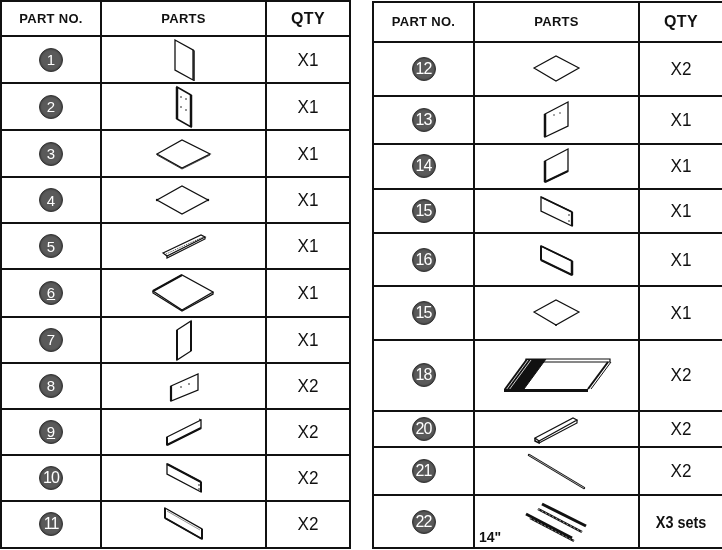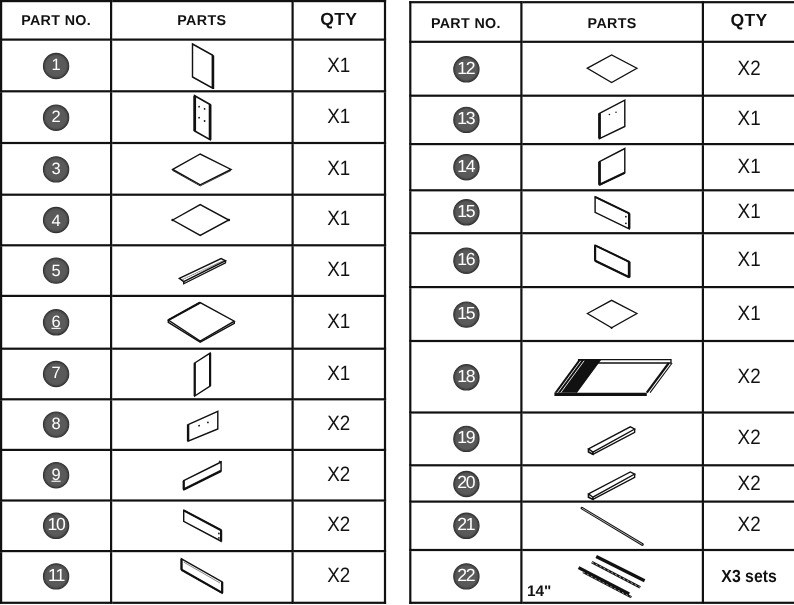--- a/index.html
+++ b/index.html
@@ -279,31 +279,20 @@
             <path d="M7 34 L29 4" stroke="#fff" stroke-width="0.8"></path>
             <path d="M22 33 L86 33 L86 36 L2 36 L2 33 Z" fill="#111"></path>
             <path d="M86 33 L106 6" stroke="#111" stroke-width="2"></path>
             <path d="M89 33 L109 6" stroke="#111" stroke-width="1"></path>
             <path d="M44 3 L22 33" stroke="#111" stroke-width="1"></path>
           </svg>
         </td>
     <td class="qty"><span>X2</span></td>
   </tr>
 
-  <tr style="height:46px">
-    <td><span class="badge two">19</span></td>
-    <td class="pic">
-          <svg width="52" height="30" viewBox="0 0 52 30">
-            <path d="M4 24 L42 4 L46 6 L8 27 Z" fill="none" stroke="#111" stroke-width="1.2"></path>
-            <path d="M4 24 L4 27 L8 29 L8 27" fill="none" stroke="#111" stroke-width="1.5"></path>
-            <path d="M8 29 L46 9 L46 6" fill="none" stroke="#111" stroke-width="1.2"></path>
-          </svg>
-        </td>
-    <td class="qty"><span>X2</span></td>
-  </tr>
 
   <tr style="height:28px">
     <td><span class="badge two">20</span></td>
     <td class="pic">
           <svg width="52" height="30" viewBox="0 0 52 30">
             <path d="M4 24 L42 4 L46 6 L8 27 Z" fill="none" stroke="#111" stroke-width="1.2"></path>
             <path d="M4 24 L4 27 L8 29 L8 27" fill="none" stroke="#111" stroke-width="1.5"></path>
             <path d="M8 29 L46 9 L46 6" fill="none" stroke="#111" stroke-width="1.2"></path>
           </svg>
         </td>

